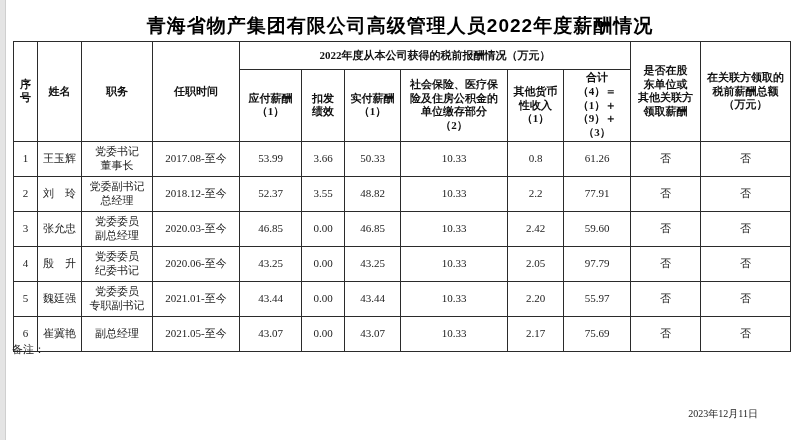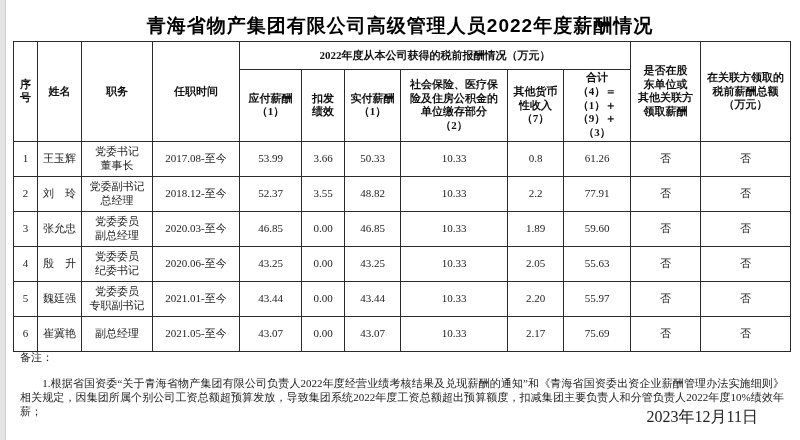--- a/index.html
+++ b/index.html
@@ -37,24 +37,24 @@
   }
   table.salary th{font-weight:bold;color:#111;text-align:center;}
   tr.hrow1 th{height:25px;}
   tr.hrow2 th{height:50px;}
   tr.drow td{height:32px;color:#222;}
   .notes{
     position:absolute;left:8px;top:338px;width:788px;
     font-size:11px;line-height:14px;color:#222;
     text-align:justify;
   }
-  .notes .note-line{margin:12px;}
+  .notes .note-line{margin:4px;}
   .doc-date{
     position:absolute;right:42px;top:407px;
-    font-size:16px;color:#222;
+    font-size:10px;color:#222;
   }
 </style>
 </head>
 <body>
 
 <div class="page-edge"></div>
 
 <div class="doc-title">青海省物产集团有限公司高级管理人员2022年度薪酬情况</div>
 
 <table class="salary">
@@ -93,21 +93,21 @@
     <th>扣发
 绩效</th>
     <th>实付薪酬
 （1）</th>
     <th>社会保险、医疗保
 险及住房公积金的
 单位缴存部分
 （2）</th>
     <th>其他货币
 性收入
-（7）</th>
+（1）</th>
     <th>合计
 （4）＝（1）＋
 （9）＋（3）</th>
   </tr>
 
   <tr class="drow">
     <td>1</td>
     <td>王玉辉</td>
     <td>党委书记
 董事长</td>
@@ -139,37 +139,37 @@
   <tr class="drow">
     <td>3</td>
     <td>张允忠</td>
     <td>党委委员
 副总经理</td>
     <td>2020.03-至今</td>
     <td>46.85</td>
     <td>0.00</td>
     <td>46.85</td>
     <td>10.33</td>
-    <td>1.89</td>
+    <td>2.42</td>
     <td>59.60</td>
     <td>否</td>
     <td>否</td>
   </tr>
   <tr class="drow">
     <td>4</td>
     <td>殷　升</td>
     <td>党委委员
 纪委书记</td>
     <td>2020.06-至今</td>
     <td>43.25</td>
     <td>0.00</td>
     <td>43.25</td>
     <td>10.33</td>
     <td>2.05</td>
-    <td>55.63</td>
+    <td>97.79</td>
     <td>否</td>
     <td>否</td>
   </tr>
   <tr class="drow">
     <td>5</td>
     <td>魏廷强</td>
     <td>党委委员
 专职副书记</td>
     <td>2021.01-至今</td>
     <td>43.44</td>
@@ -193,16 +193,15 @@
     <td>2.17</td>
     <td>75.69</td>
     <td>否</td>
     <td>否</td>
   </tr>
   </tbody>
 </table>
 
 <div class="notes">
   <p class="note-line">备注：</p>
-  <p class="note-line">　　1.根据省国资委“关于青海省物产集团有限公司负责人2022年度经营业绩考核结果及兑现薪酬的通知”和《青海省国资委出资企业薪酬管理办法实施细则》相关规定，因集团所属个别公司工资总额超预算发放，导致集团系统2022年度工资总额超出预算额度，扣减集团主要负责人和分管负责人2022年度10%绩效年薪；</p>
 </div>
 
 <div class="doc-date">2023年12月11日</div>
 
 </body></html>

